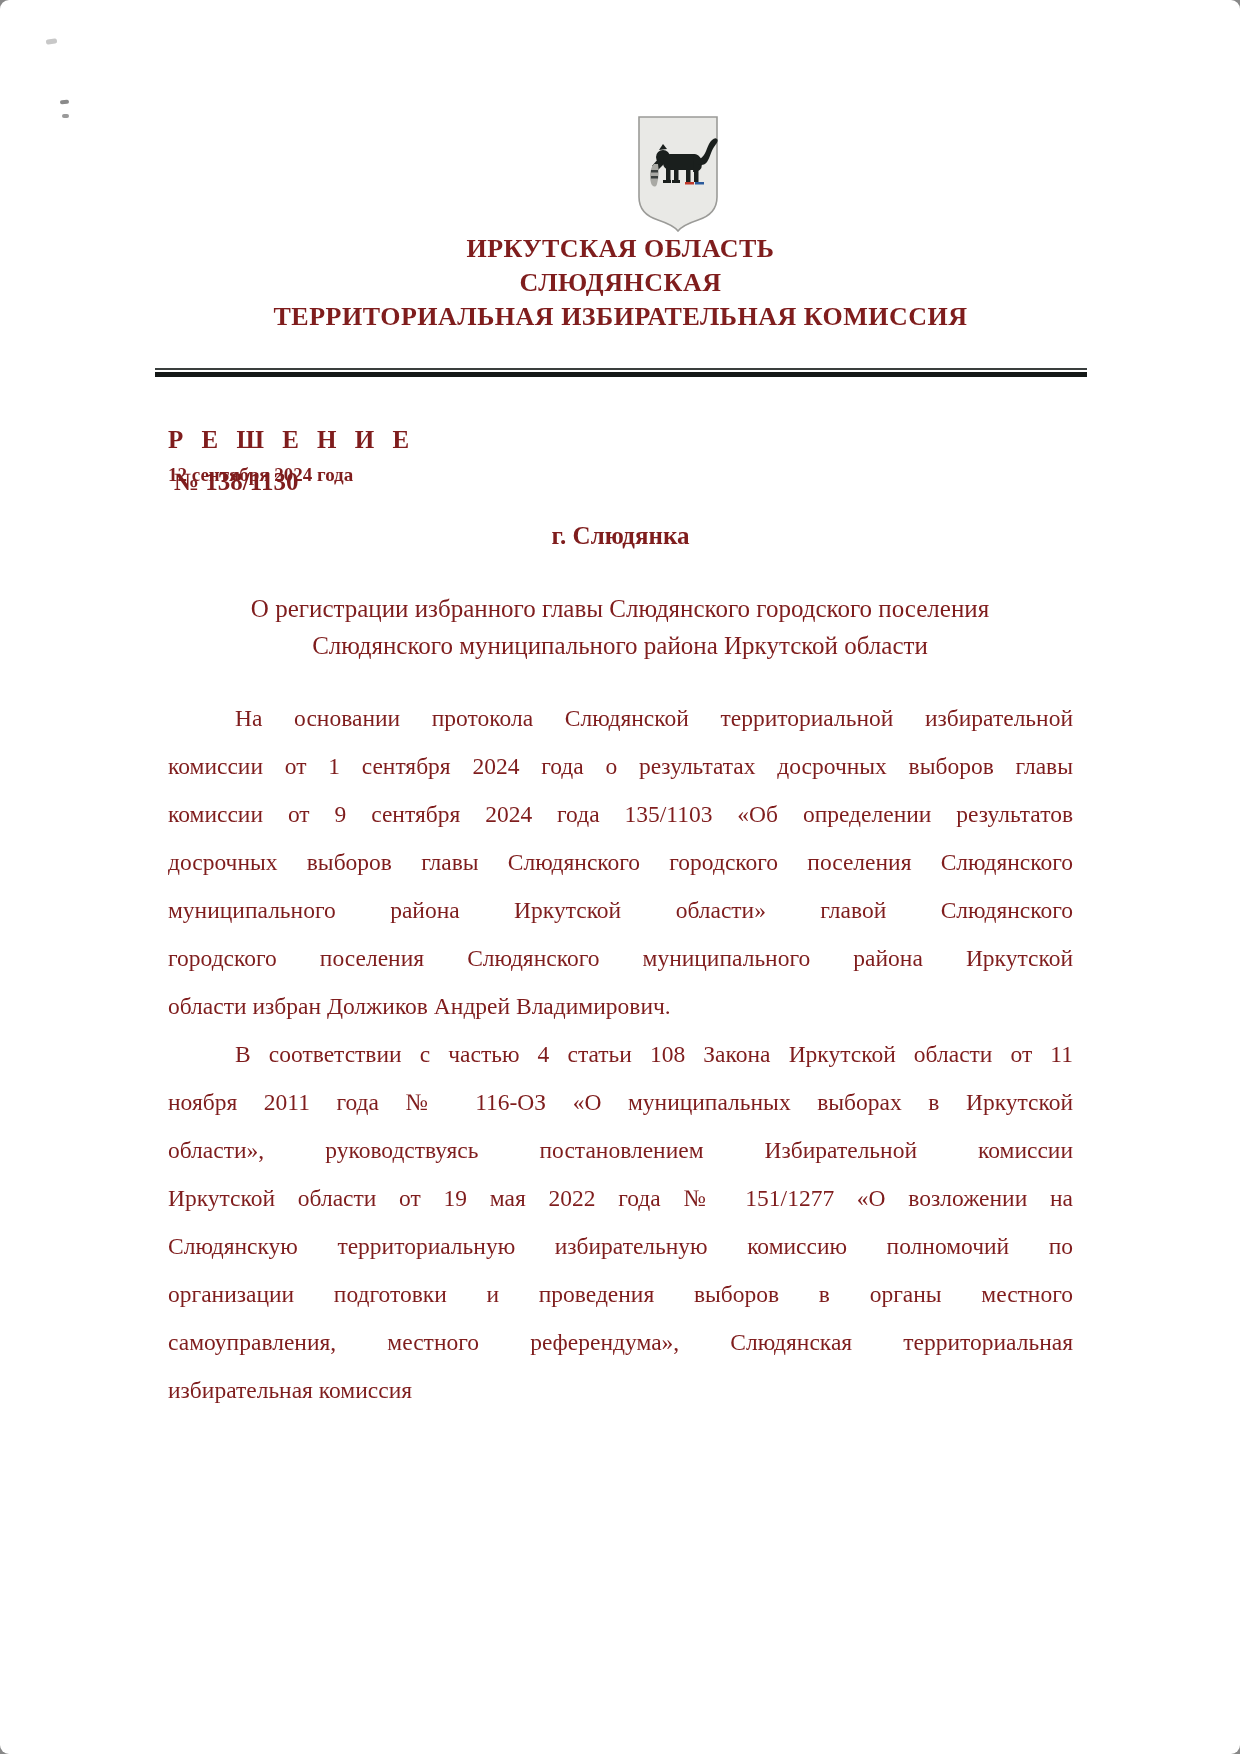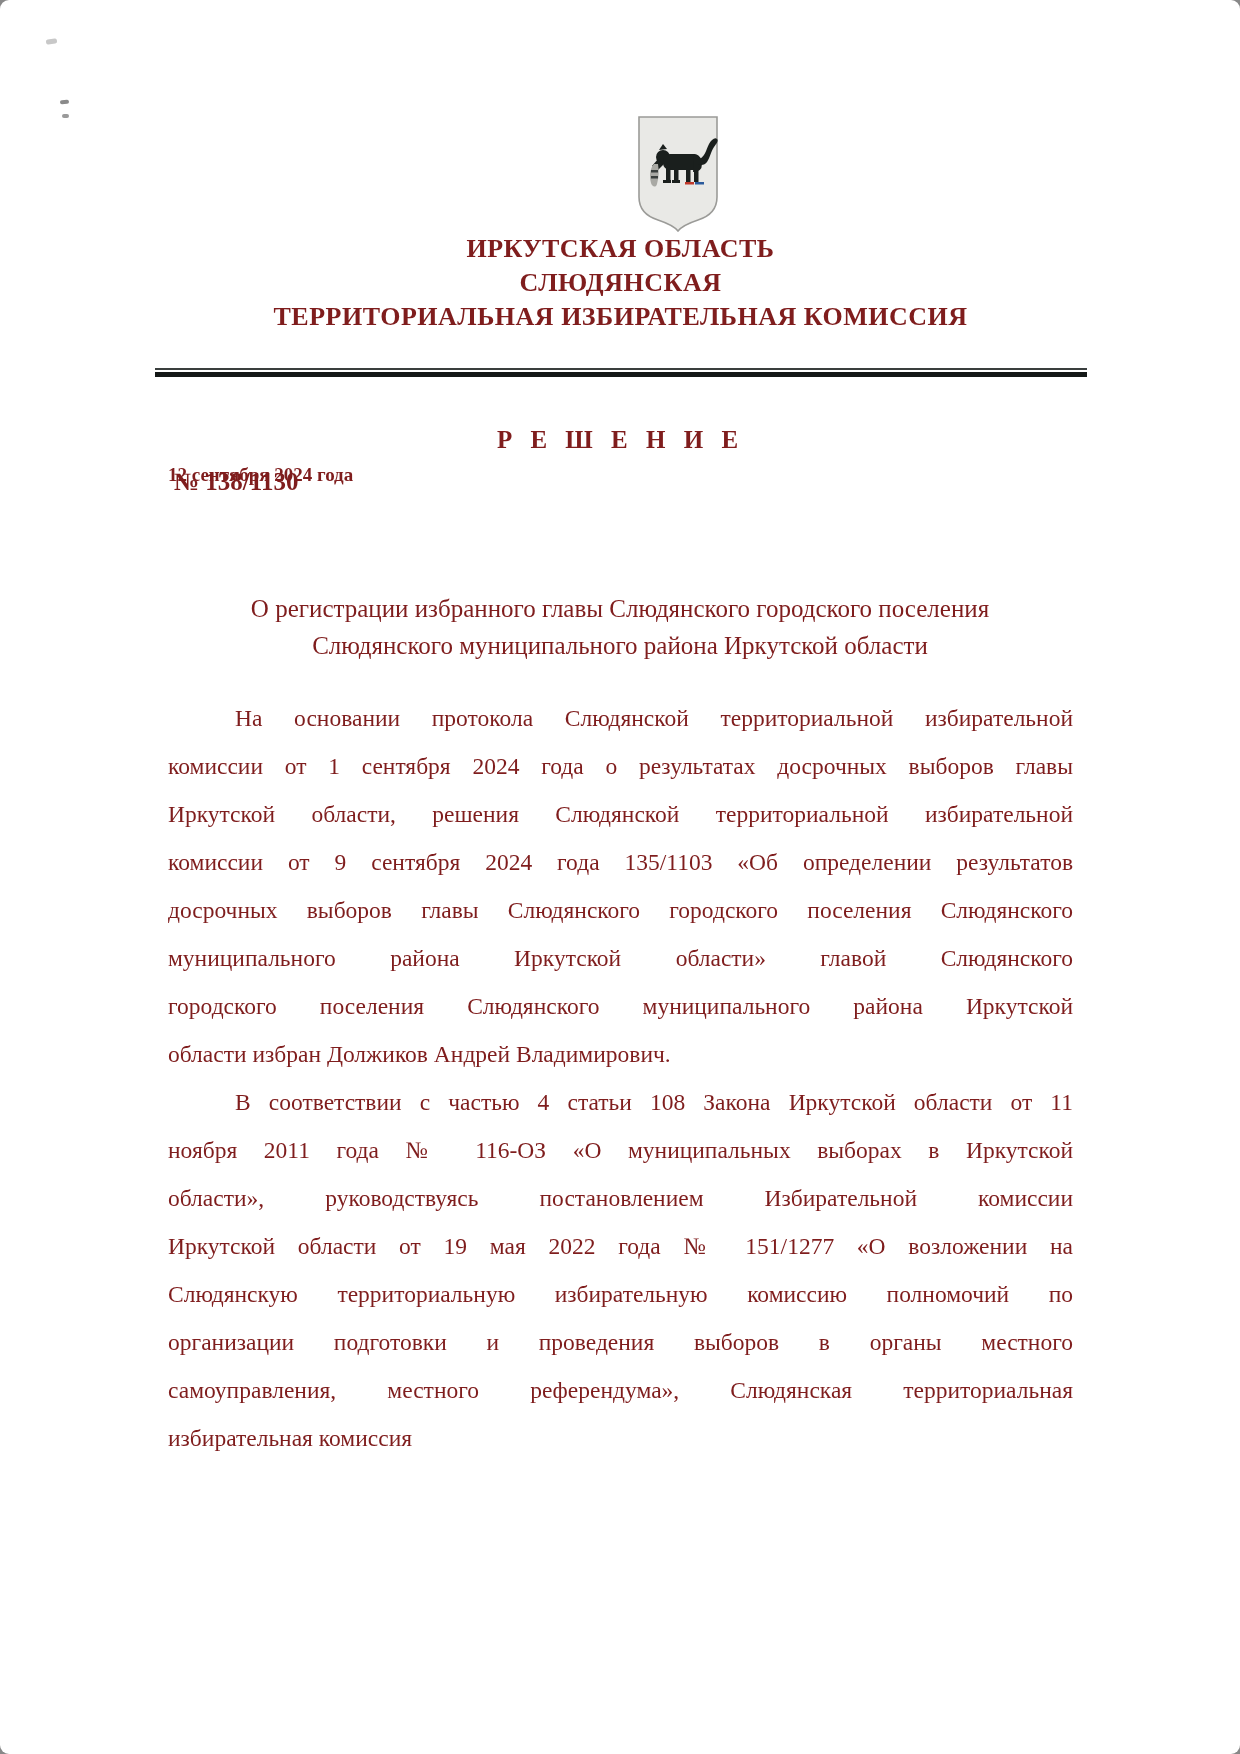--- a/index.html
+++ b/index.html
@@ -25,21 +25,21 @@
        font-weight:bold;font-size:26px;line-height:34px;letter-spacing:.5px;}
   .hdr1{top:232px;}
   .hdr2{top:266px;}
   .hdr3{top:300px;}
 
   .rule{position:absolute;left:155px;top:368px;width:932px;}
   .rule-thin{height:2px;background:#3a3f3e;}
   .rule-gap{height:2px;background:#ffffff;}
   .rule-thick{height:5px;background:#141817;}
 
-  .doctype{position:absolute;left:168px;top:426px;width:905px;text-align:center;
+  .doctype{position:absolute;left:168px;top:426px;width:905px;
            font-weight:bold;font-size:25px;letter-spacing:6px;}
   .dateline{position:absolute;left:168px;top:464px;font-weight:bold;font-size:19px;}
   .numline{position:absolute;left:174px;top:468px;width:905px;text-align:left;
            font-weight:bold;font-size:25px;}
   .place{position:absolute;left:168px;top:522px;width:905px;text-align:center;
          font-weight:bold;font-size:25px;}
 
   .title{position:absolute;left:150px;top:590px;width:940px;text-align:center;
          font-weight:normal;font-size:25px;line-height:37px;}
 
@@ -102,30 +102,30 @@
 
   <div class="rule">
     <div class="rule-thin"></div>
     <div class="rule-gap"></div>
     <div class="rule-thick"></div>
   </div>
 
   <div class="doctype">Р Е Ш Е Н И Е</div>
   <div class="dateline">12 сентября 2024 года</div>
   <div class="numline">№ 138/1130</div>
+  <div class="place">г. Слюдянка</div>
 
   <div class="title">
     <div>О регистрации избранного главы Слюдянского городского поселения</div>
     <div>Слюдянского муниципального района Иркутской области</div>
   </div>
 
   <div class="bodytext">
     <div class="line first">На основании протокола Слюдянской территориальной избирательной</div>
     <div class="line">комиссии от 1 сентября 2024 года о результатах досрочных выборов главы</div>
-    <div class="line">Иркутской области, решения Слюдянской территориальной избирательной</div>
     <div class="line">комиссии от 9 сентября 2024 года 135/1103 «Об определении результатов</div>
     <div class="line">досрочных выборов главы Слюдянского городского поселения Слюдянского</div>
     <div class="line">муниципального района Иркутской области» главой Слюдянского</div>
     <div class="line">городского поселения Слюдянского муниципального района Иркутской</div>
     <div class="line lastline">области избран Должиков Андрей Владимирович.</div>
 
     <div class="line first">В соответствии с частью 4 статьи 108 Закона Иркутской области от 11</div>
     <div class="line">ноября 2011 года № 116-ОЗ «О муниципальных выборах в Иркутской</div>
     <div class="line">области», руководствуясь постановлением Избирательной комиссии</div>
     <div class="line">Иркутской области от 19 мая 2022 года № 151/1277 «О возложении на</div>

